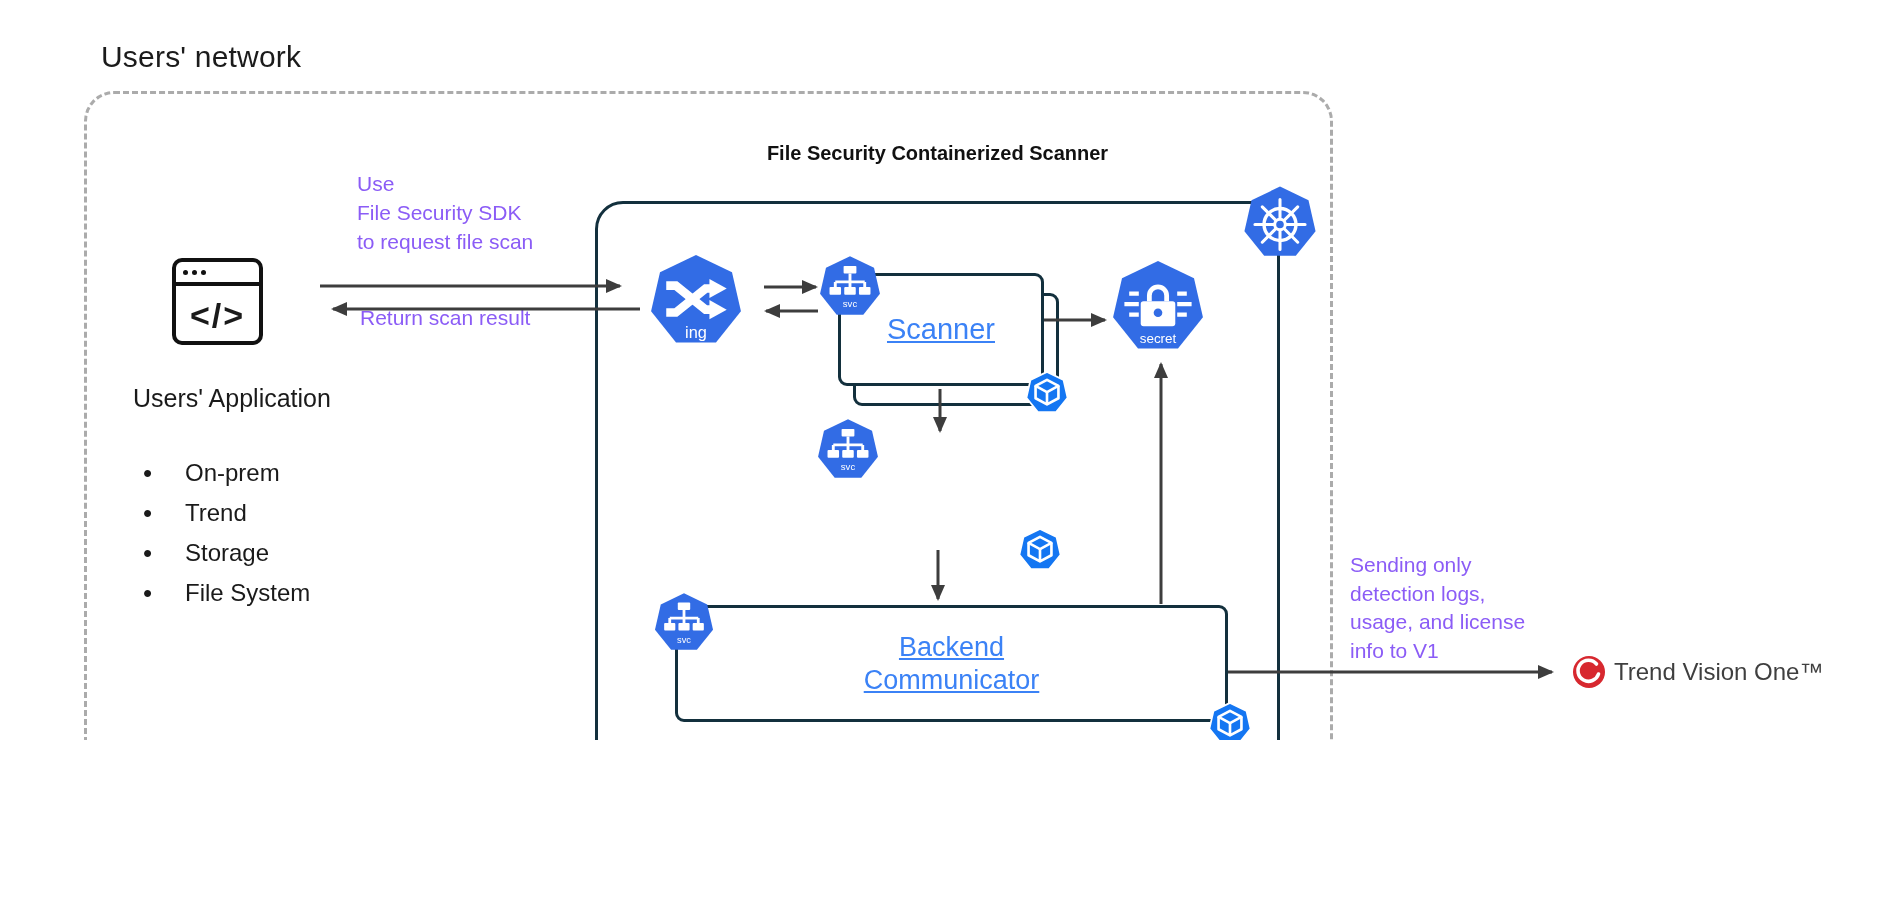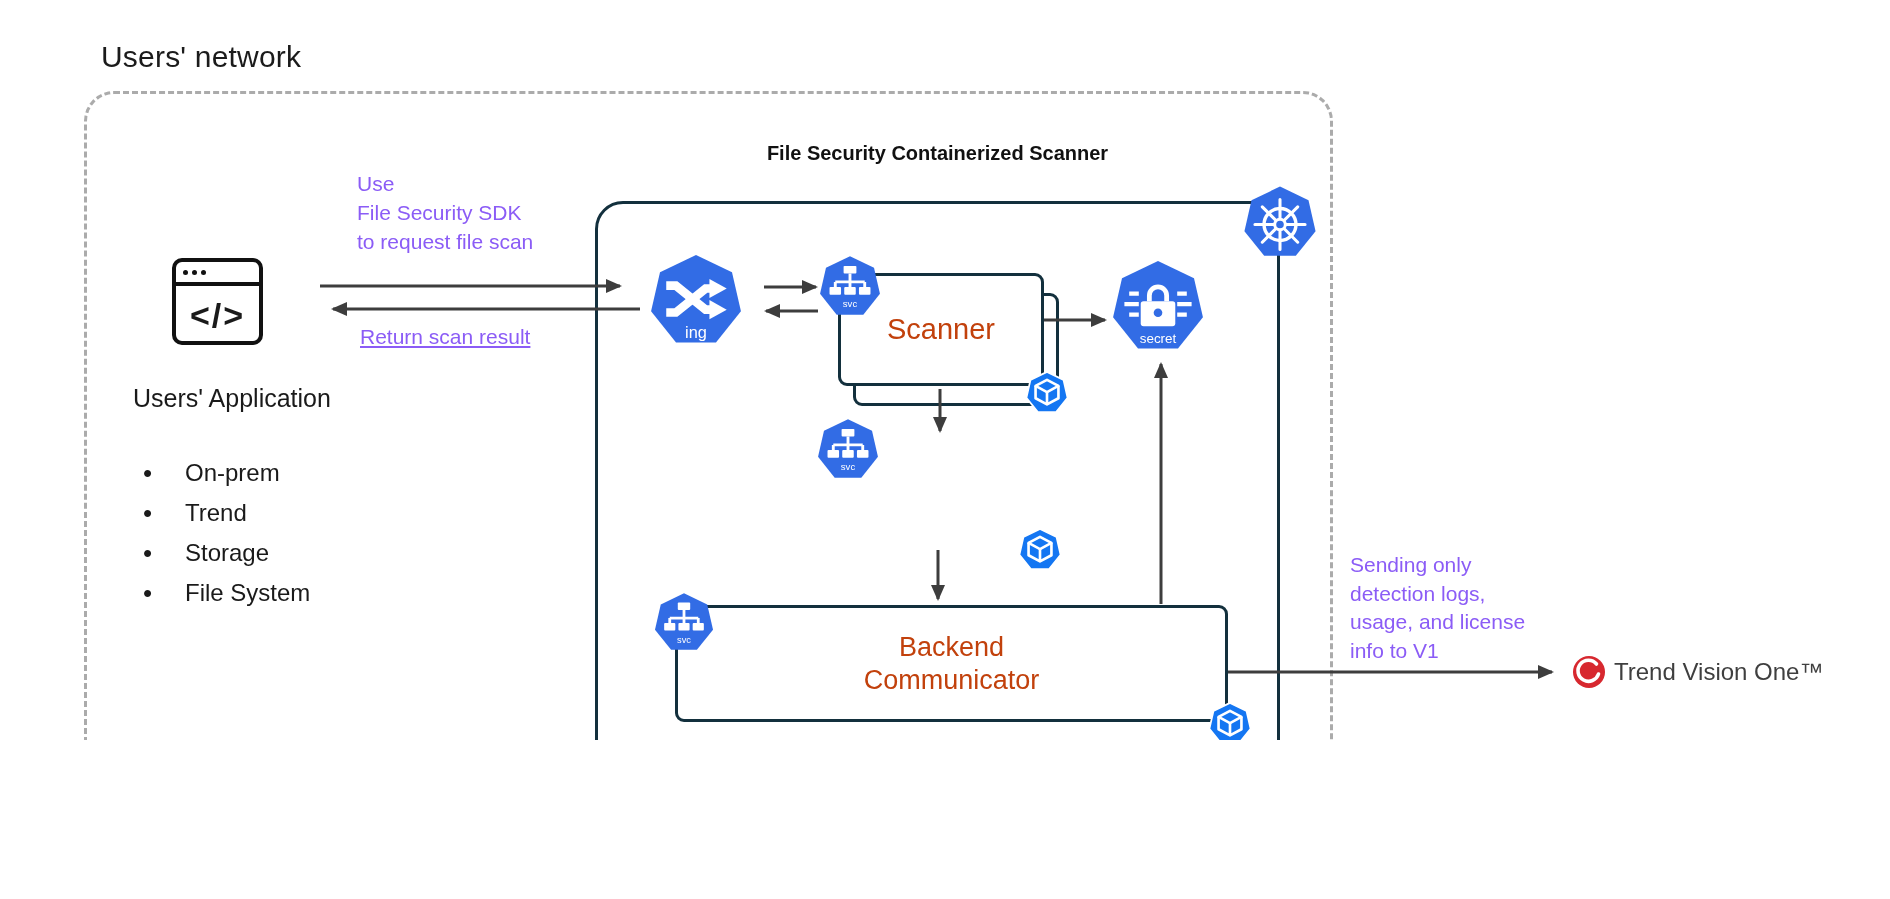--- a/index.html
+++ b/index.html
@@ -26,27 +26,27 @@
                  font-size:34px;font-weight:600;letter-spacing:2px;}
   .userapp-title{left:133px;top:384px;font-size:25px;}
   .bullets{left:135px;top:450px;margin:8px;padding:0;}
   .bullets li{list-style:none;position:relative;padding-left:42px;height:40px;
               font-size:24px;line-height:30px;}
   .bullets li::before{content:"•";position:absolute;left:0;top:0;font-size:26px;}
 
   
   .note{font-size:21px;line-height:29px;color:#8b5cf6;}
   .sdk-note{left:357px;top:169px;}
-  .return-note{left:360px;top:322px;text-decoration:underline;}
+  .return-note{left:360px;top:303px;}
   .sending-note{left:1350px;top:551px;line-height:28.5px;}
 
   
   .comp{border:3px solid #13303d;border-radius:9px;background:#fff;box-sizing:border-box;
         display:flex;flex-direction:column;align-items:center;justify-content:center;}
-  .comp .lbl{font-size:29px;color:#c2410c;}
+  .comp .lbl{font-size:29px;color:#3b82f6;text-decoration:underline;}
   .shadow-box{left:853px;top:293px;width:206px;height:113px;}
   .scanner-box{left:838px;top:273px;width:206px;height:113px;}
   .cache-box{left:837px;top:435px;width:211px;height:115px;}
   .backend-box{left:675px;top:605px;width:553px;height:117px;}
   .backend-box .lbl{font-size:27px;line-height:33px;text-align:center;}
 
   .overlay{left:0;top:0;pointer-events:none;}
 
   
   .trend-text{left:1614px;top:658px;font-size:24px;color:#3f3f3f;}

